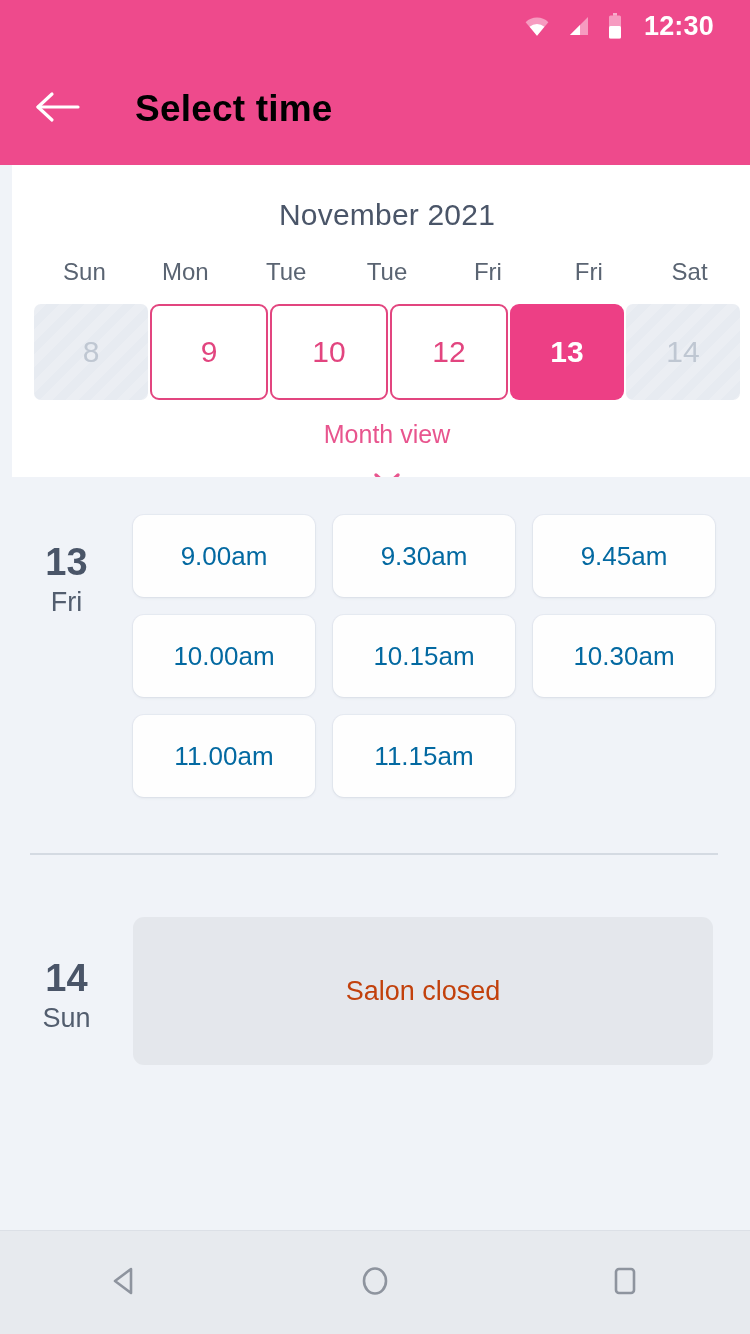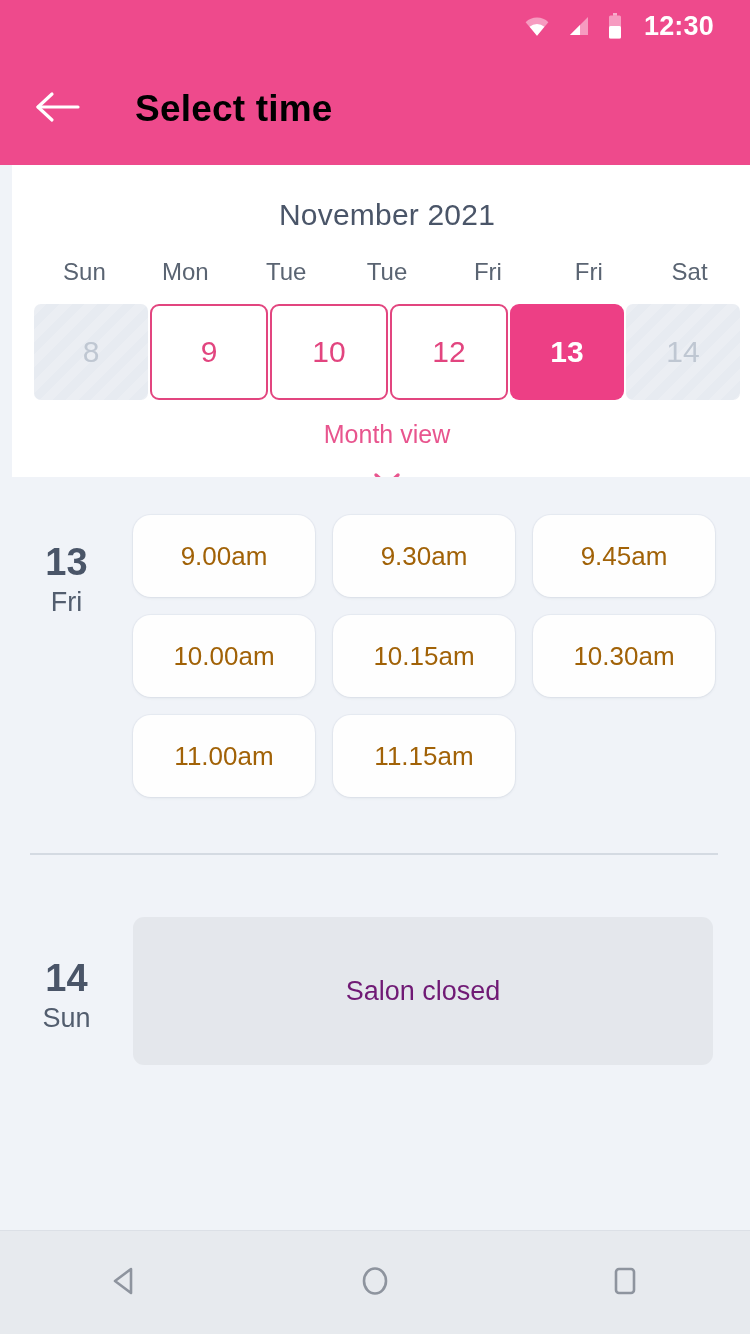--- a/index.html
+++ b/index.html
@@ -93,41 +93,41 @@
   .day-group { display:flex; padding-top:38px; }
   .day-side { width:133px; text-align:center; padding-top:28px; }
   .day-side .num { font-size:38px; font-weight:bold; color:#4A5568; line-height:1.05; }
   .day-side .dow { font-size:27px; color:#525D6E; margin-top:4px; }
 
   .slot-grid {
     flex:1; display:grid; grid-template-columns:repeat(3, 182px);
     gap:18px 18px; padding-right:32px;
   }
   .slot {
-    height:82px; background:#FEFEFE; border-radius:18px;
-    display:flex; align-items:center; justify-content:center;
-    font-size:26px; color:#a16207;
+    height:82px; background:#FEFEFE; border-radius:11px;
+    display:flex; align-items:center; justify-content:center;
+    font-size:26px; color:#0369a1;
     box-shadow:0 1px 3px rgba(70,85,110,0.10), 0 0 0 1px rgba(225,230,238,0.55);
     cursor:pointer;
   }
 
   .divider {
     height:2px; background:#D4DAE2;
     margin:56px 32px 0 30px;
   }
 
   .closed-group { display:flex; padding-top:62px; }
   .closed-side { width:133px; text-align:center; padding-top:42px; }
   .closed-side .num { font-size:38px; font-weight:bold; color:#4A5568; line-height:1.05; }
   .closed-side .dow { font-size:27px; color:#525D6E; margin-top:4px; }
   .closed-card {
     flex:1; margin-right:37px; height:148px;
     background:#E4E7EC; border-radius:11px;
     display:flex; align-items:center; justify-content:center;
-    color:#701a75; font-size:27px;
+    color:#c2410c; font-size:27px;
   }
 
   
   .nav-bar {
     position:absolute; bottom:0; left:0; width:750px; height:104px;
     background:#E7EAEE;
     display:flex; align-items:center; justify-content:space-around;
     border-top:1px solid #DCE0E6;
   }
   .nav-btn { width:90px; height:80px; display:flex; align-items:center; justify-content:center; cursor:pointer; }

